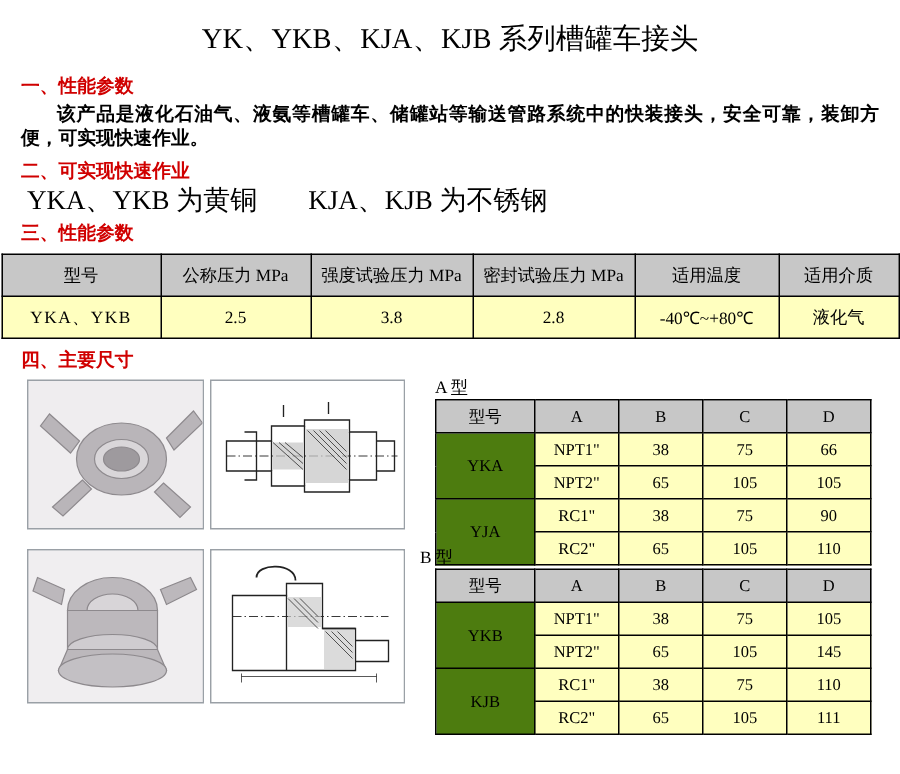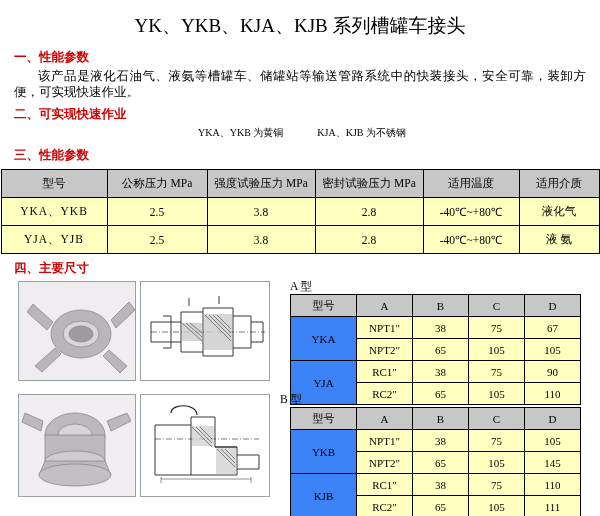--- a/index.html
+++ b/index.html
@@ -34,26 +34,26 @@
     font-weight: bold;
     font-size: 12.5px;
     margin: 6px 0 2px 14px;
   }
   .para {
     font-size: 12.5px;
     line-height: 16px;
     margin: 0 14px 0 14px;
     text-indent: 24px;
     text-align: justify;
+    font-weight: bold;
   }
   .para2 {
-    font-size: 10px;
+    font-size: 18px;
     line-height: 16px;
     margin: 2px 14px 0 18px;
-    text-align: center;
   }
   .gap {
     display: inline-block;
     width: 34px;
   }
 
   
   table.spec {
     border-collapse: collapse;
     margin: 5px auto 0 auto;
@@ -119,21 +119,21 @@
     font-family: "Liberation Serif", serif;
   }
   table.dim thead th {
     background: #c7c7c7;
     font-weight: normal;
   }
   table.dim tbody td {
     background: #ffffbf;
   }
   table.dim td.model {
-    background: #3b82f6;
+    background: #4d7c0f;
   }
   
   svg { display:block; }
 </style>
 </head>
 <body>
 
 <div class="page">
 
   <div class="title">YK、YKB、KJA、KJB 系列槽罐车接头</div>
@@ -169,28 +169,20 @@
     </thead>
     <tbody>
       <tr>
         <td class="wide">YKA、YKB</td>
         <td>2.5</td>
         <td>3.8</td>
         <td>2.8</td>
         <td>-40℃~+80℃</td>
         <td>液化气</td>
       </tr>
-      <tr>
-        <td class="wide">YJA、YJB</td>
-        <td>2.5</td>
-        <td>3.8</td>
-        <td>2.8</td>
-        <td>-40℃~+80℃</td>
-        <td>液 氨</td>
-      </tr>
     </tbody>
   </table>
 
   <div class="section-head">四、主要尺寸</div>
 
   <div class="lower" style="height:220px;">
 
     <div class="imgbox imgA">
       <svg width="118" height="100" viewBox="0 0 118 100">
         <rect x="0" y="0" width="118" height="100" fill="#efedef"></rect>
@@ -287,21 +279,21 @@
           <th>C</th>
           <th>D</th>
         </tr>
       </thead>
       <tbody>
         <tr>
           <td class="model" rowspan="2">YKA</td>
           <td>NPT1"</td>
           <td>38</td>
           <td>75</td>
-          <td>67</td>
+          <td>66</td>
         </tr>
         <tr>
           <td>NPT2"</td>
           <td>65</td>
           <td>105</td>
           <td>105</td>
         </tr>
         <tr>
           <td class="model" rowspan="2">YJA</td>
           <td>RC1"</td>

